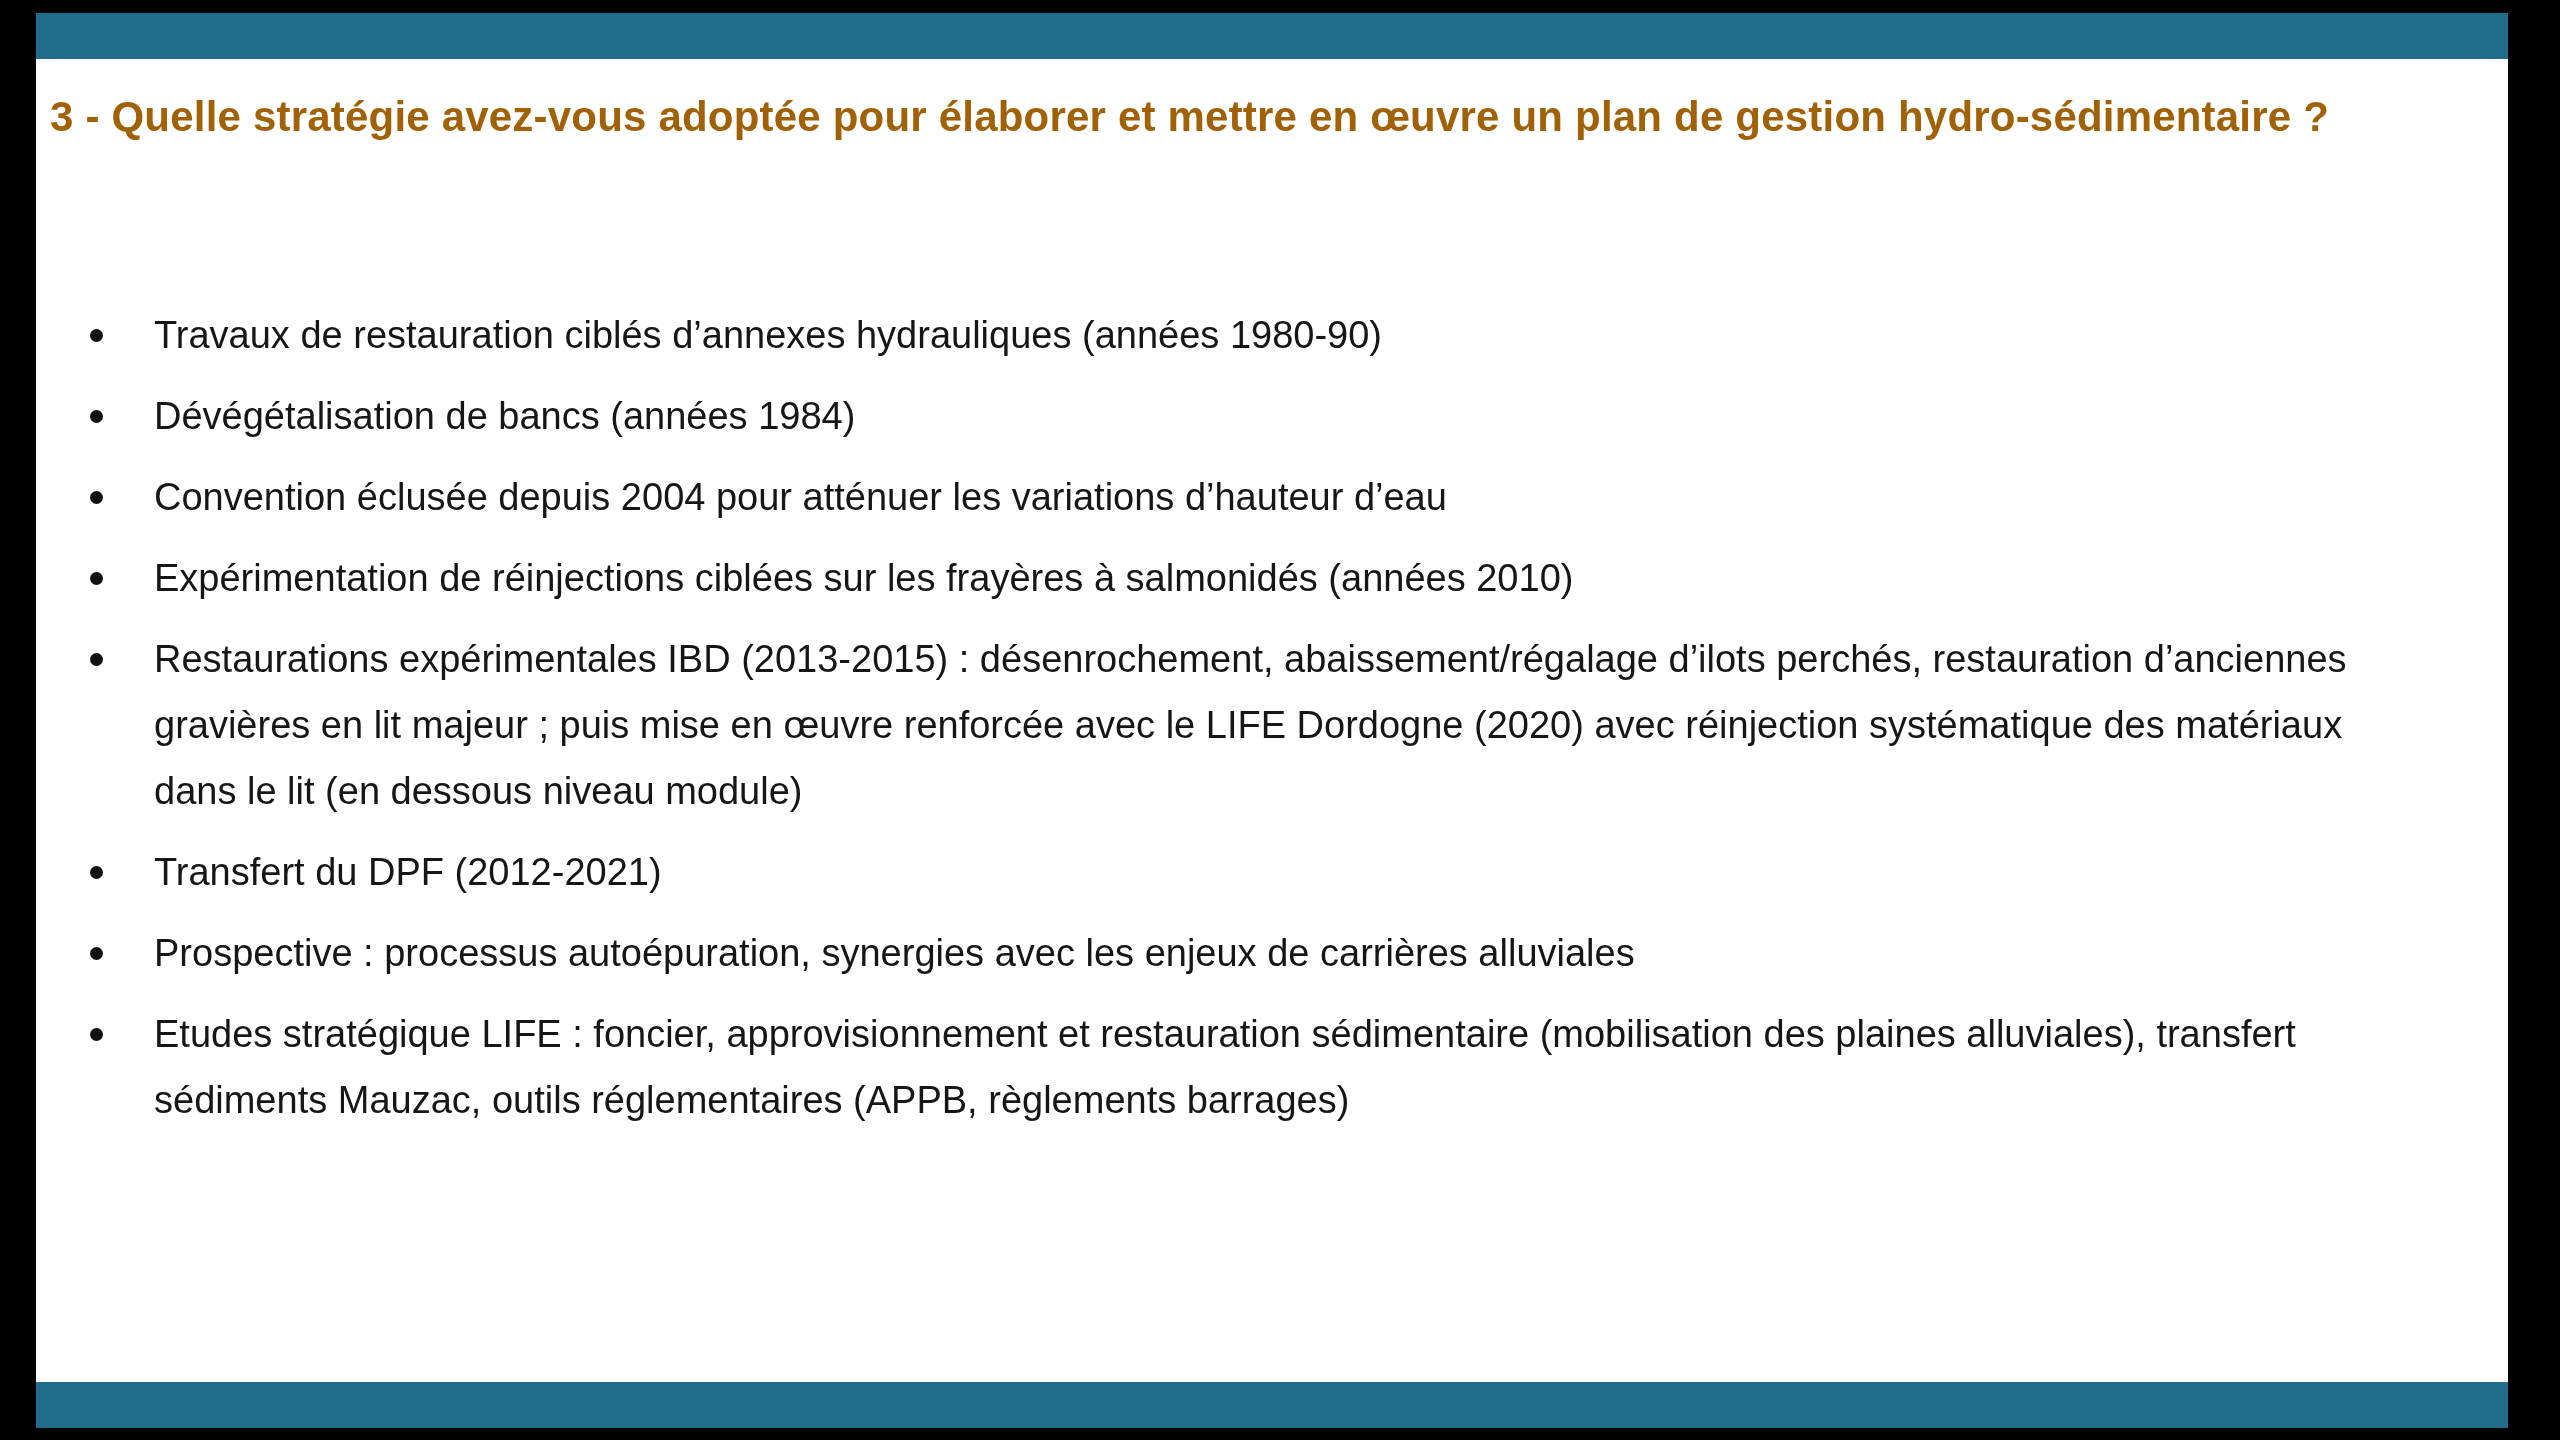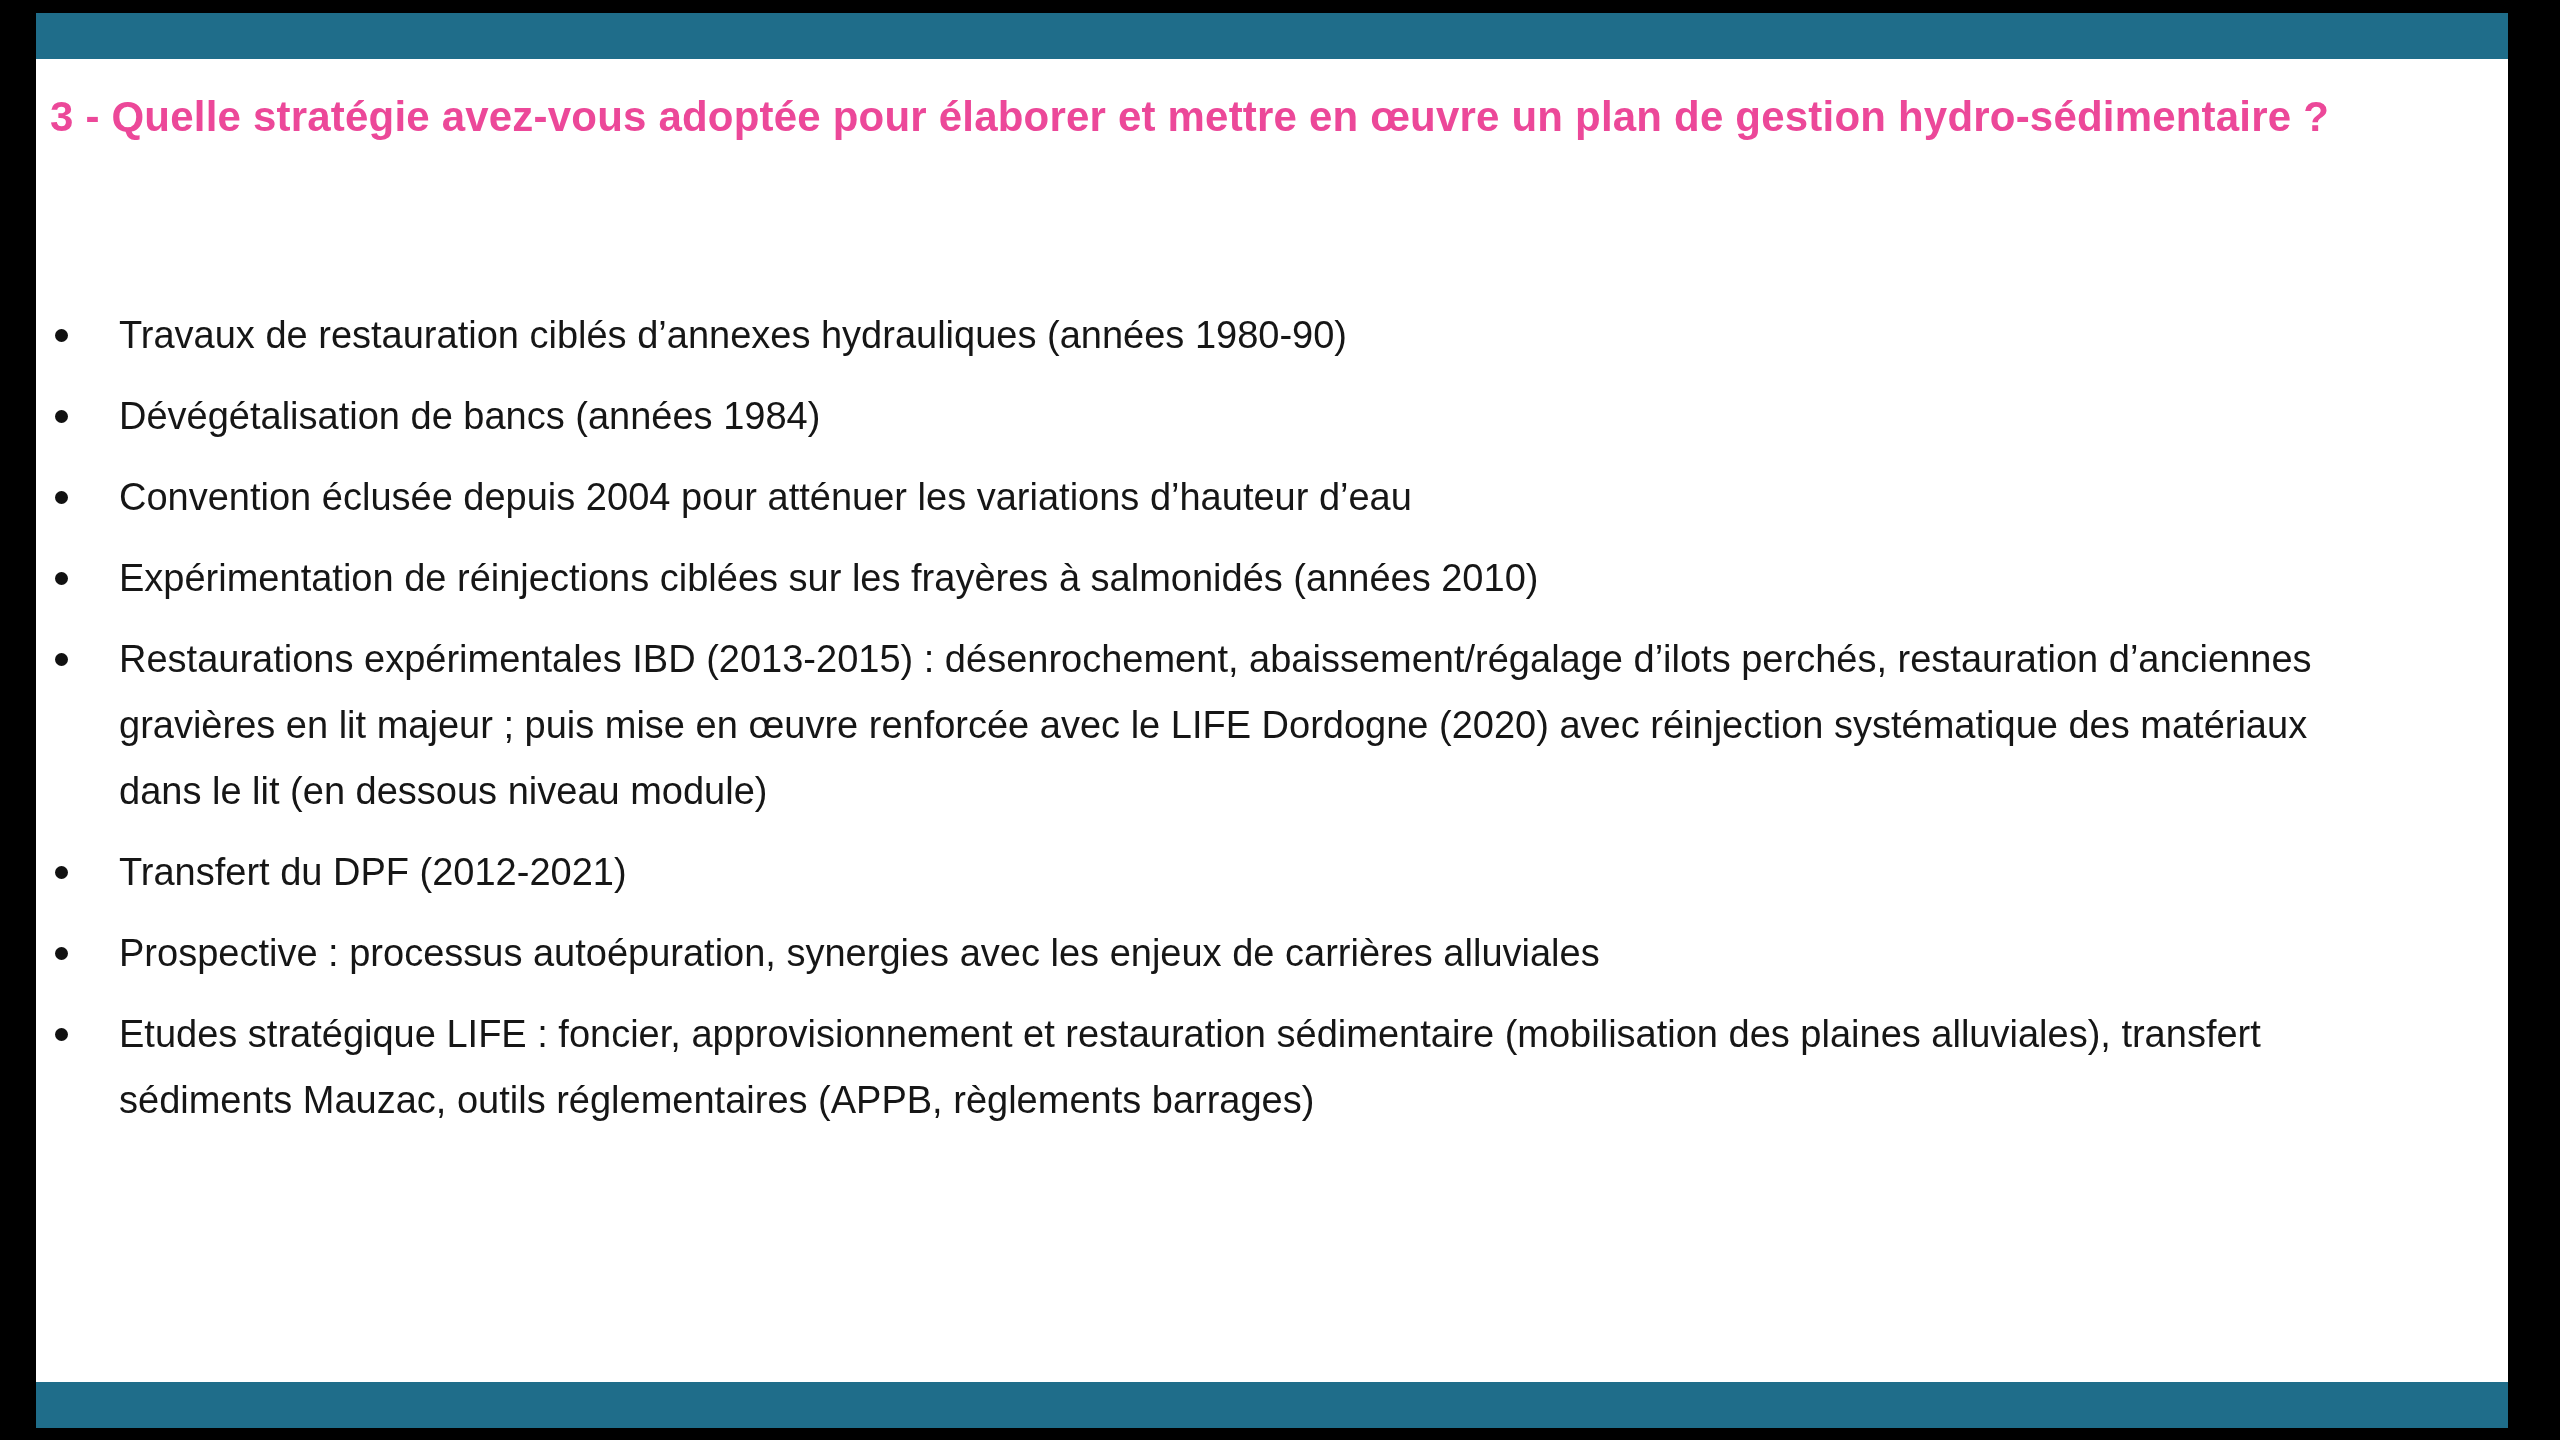--- a/index.html
+++ b/index.html
@@ -41,28 +41,28 @@
     position: relative;
     overflow: hidden;
   }
 
   .slide-title {
     margin: 0;
     padding: 32px 120px 0 14px;
     font-size: 42px;
     line-height: 1.22;
     font-weight: bold;
-    color: #ec4899;
+    color: #a16207;
     letter-spacing: 0.2px;
   }
 
   .bullet-list {
     list-style: none;
     margin: 160px 0 0 0;
-    padding: 0 110px 0 83px;
+    padding: 0 110px 0 118px;
   }
 
   .bullet-item {
     position: relative;
     font-size: 38px;
     line-height: 66px;
     color: #161616;
     margin: 0 0 15px 0;
   }
 

